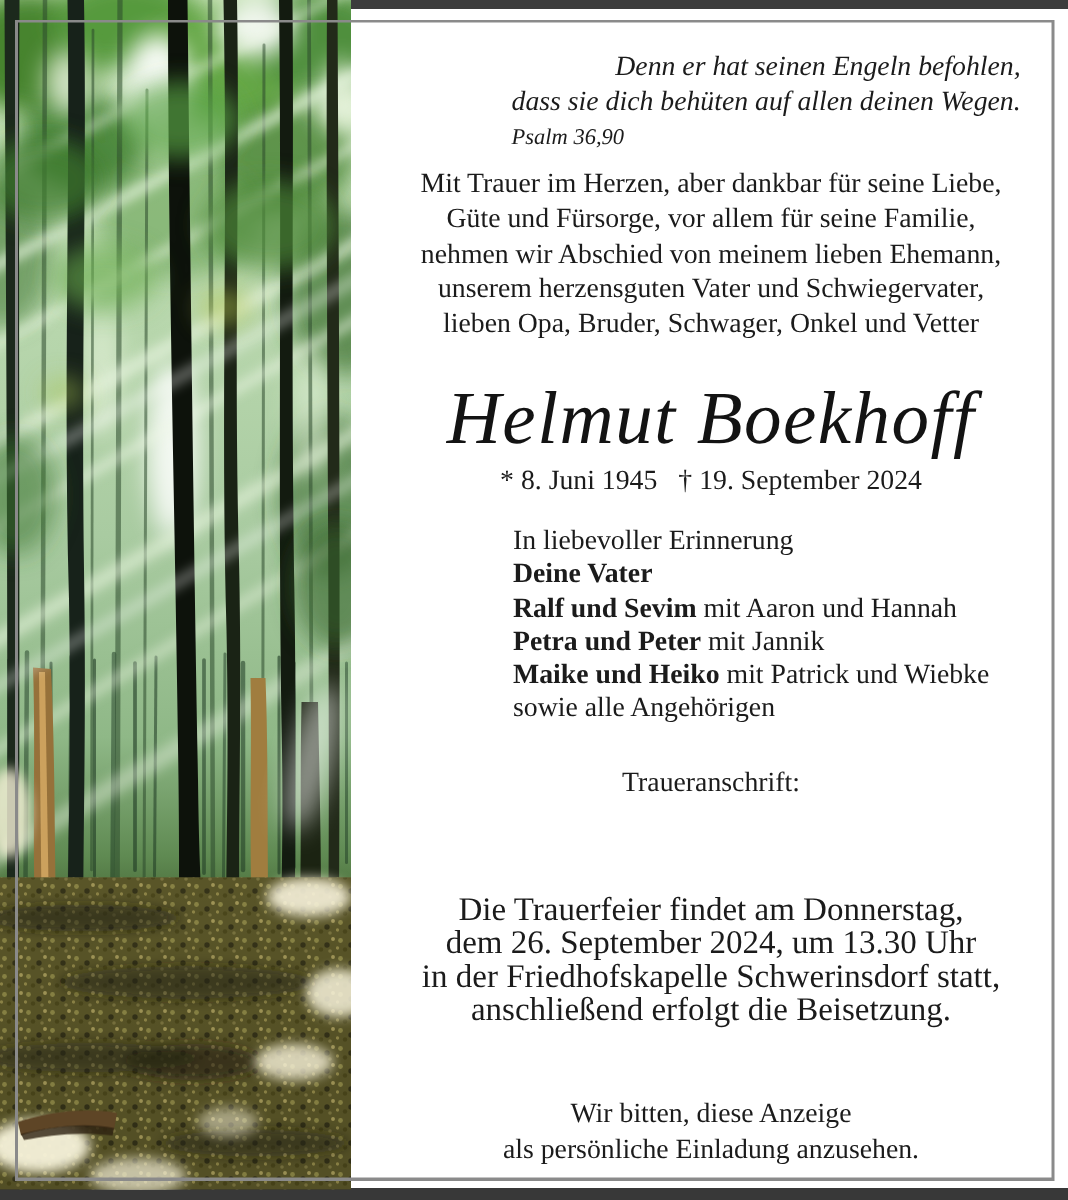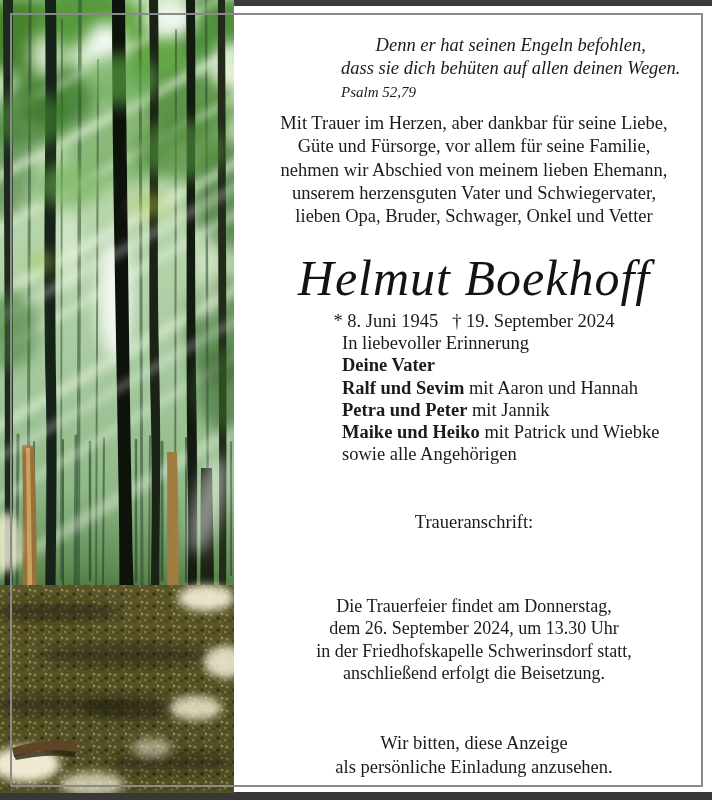--- a/index.html
+++ b/index.html
@@ -15,37 +15,37 @@
   .bottom-rule{position:absolute;left:0;top:792px;width:712px;height:8px;background:#383838;z-index:1;}
   .card-frame{
     position:absolute;left:10px;top:13px;width:693px;height:774px;
     border:2px solid #8a8a8a;box-sizing:border-box;
     z-index:5;pointer-events:none;
   }
   .photo{position:absolute;left:0;top:0;width:234px;height:793px;z-index:2;}
   .photo svg{display:block;width:234px;height:793px;}
   .content{position:absolute;left:245px;top:0;width:458px;height:793px;z-index:3;text-align:center;}
   .quote{
-    position:absolute;left:96px;top:34px;text-align:center;
+    position:absolute;left:96px;top:34px;text-align:right;
     font-style:italic;font-size:18.5px;line-height:23px;white-space:pre-line;
   }
   .psalm{position:absolute;left:96px;top:83px;text-align:left;font-style:italic;font-size:15px;line-height:18px;}
   .intro{position:absolute;left:0;right:0;top:112px;font-size:18.5px;line-height:23.3px;white-space:pre-line;}
   .deceased-name{
     position:absolute;left:0;right:0;top:248px;
     font-size:50px;line-height:60px;font-style:italic;letter-spacing:1px;
     font-family:"Liberation Serif", serif;color:#131313;
   }
   .dates{position:absolute;left:0;right:0;top:310px;font-size:18.5px;line-height:23px;}
   .dates .birth{margin-right:14px;}
   .dates .death{}
-  .family{position:absolute;left:97px;top:332px;text-align:left;font-size:18.5px;line-height:22.3px;}
+  .family{position:absolute;left:97px;top:350px;text-align:left;font-size:18.5px;line-height:22.3px;}
   .family b{font-weight:bold;}
   .anschrift{position:absolute;left:0;right:0;top:511px;font-size:18.5px;line-height:23px;}
-  .service{position:absolute;left:0;right:0;top:595px;font-size:18px;line-height:22.3px;white-space:pre-line;}
+  .service{position:absolute;left:0;right:0;top:595px;font-size:22px;line-height:22.3px;white-space:pre-line;}
   .invitation{position:absolute;left:0;right:0;top:732px;font-size:18.5px;line-height:23.5px;white-space:pre-line;}
   .footer{
     position:absolute;left:245px;top:772px;width:458px;text-align:center;z-index:6;line-height:24px;margin-top:31px;
   }
   .footer span{
     background:#ffffff;color:#8c8c8c;font-size:20px;padding:0 14px;display:inline-block;
   }
 </style>
 </head>
 <body>
@@ -211,21 +211,21 @@
 
       <path d="M12,748 C30,742 55,738 78,742 L76,753 C52,748 30,752 14,757 Z" fill="#5e4526"></path>
       <path d="M14,756 C34,751 56,748 76,752 L75,757 C52,754 32,757 16,760 Z" fill="#2e2212" opacity="0.8"></path>
     </svg>
   </div>
 
   <div class="content">
 
     <div class="quote">Denn er hat seinen Engeln befohlen,
 dass sie dich behüten auf allen deinen Wegen.</div>
-    <div class="psalm">Psalm 52,79</div>
+    <div class="psalm">Psalm 36,90</div>
 
     <div class="intro">Mit Trauer im Herzen, aber dankbar für seine Liebe,
 Güte und Fürsorge, vor allem für seine Familie,
 nehmen wir Abschied von meinem lieben Ehemann,
 unserem herzensguten Vater und Schwiegervater,
 lieben Opa, Bruder, Schwager, Onkel und Vetter</div>
 
     <div class="deceased-name">Helmut Boekhoff</div>
 
     <div class="dates">

